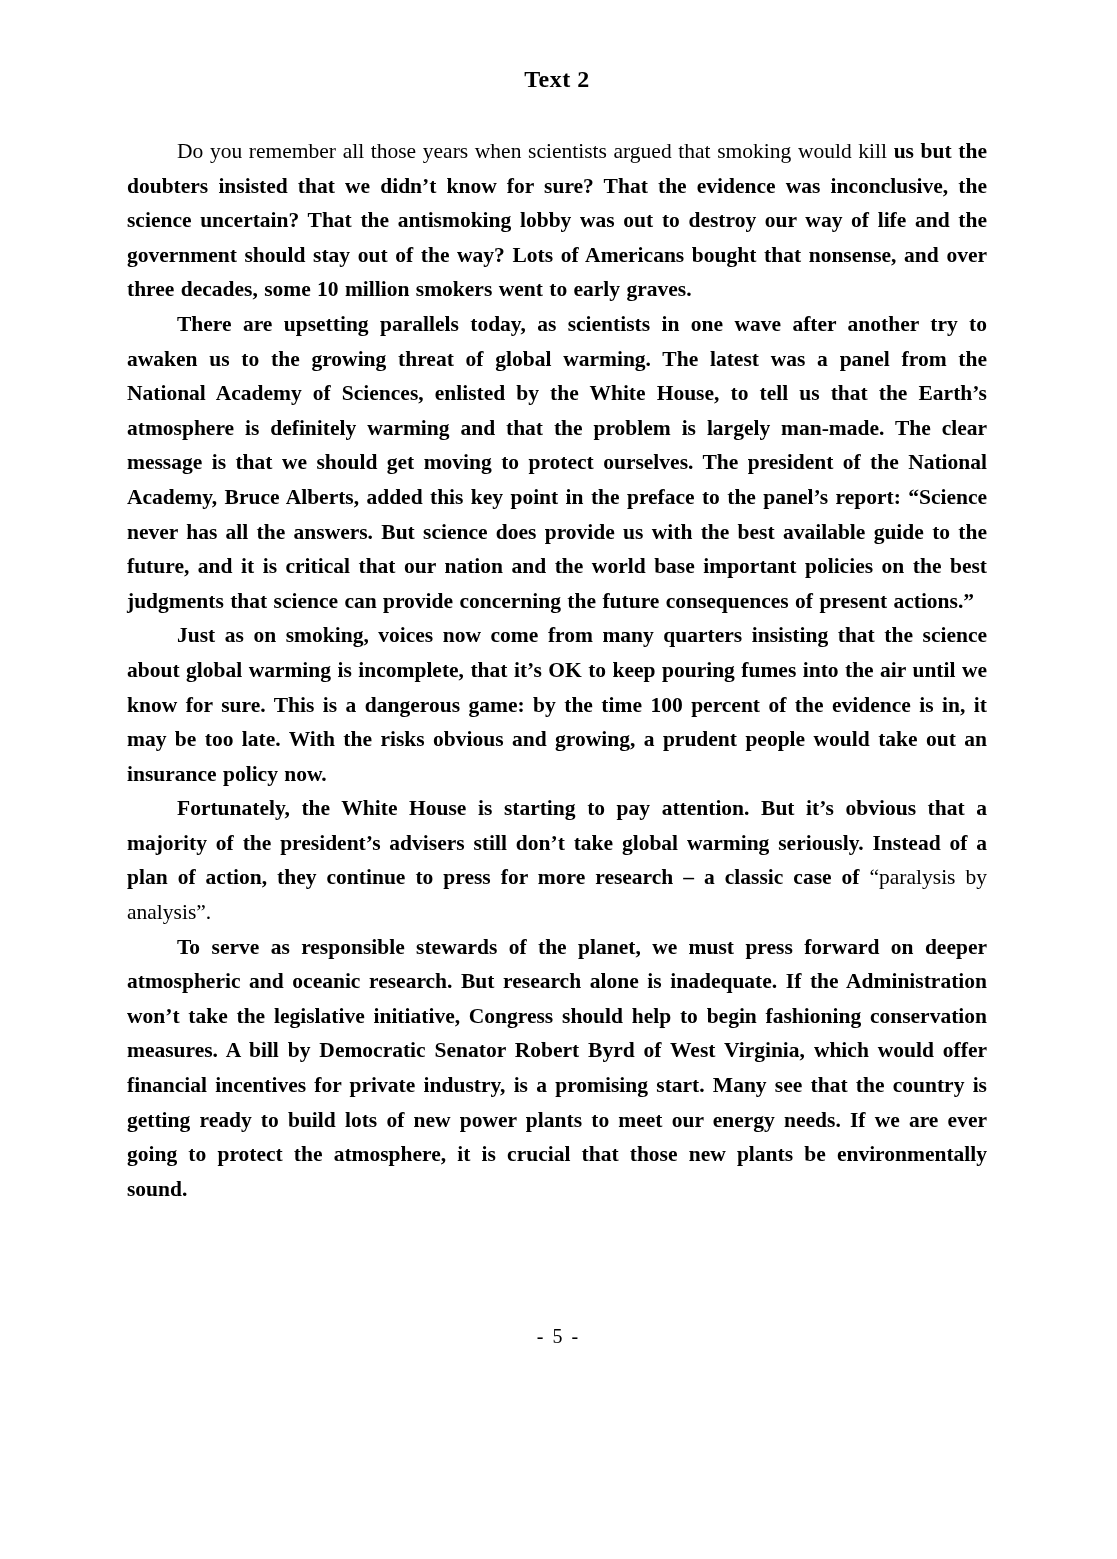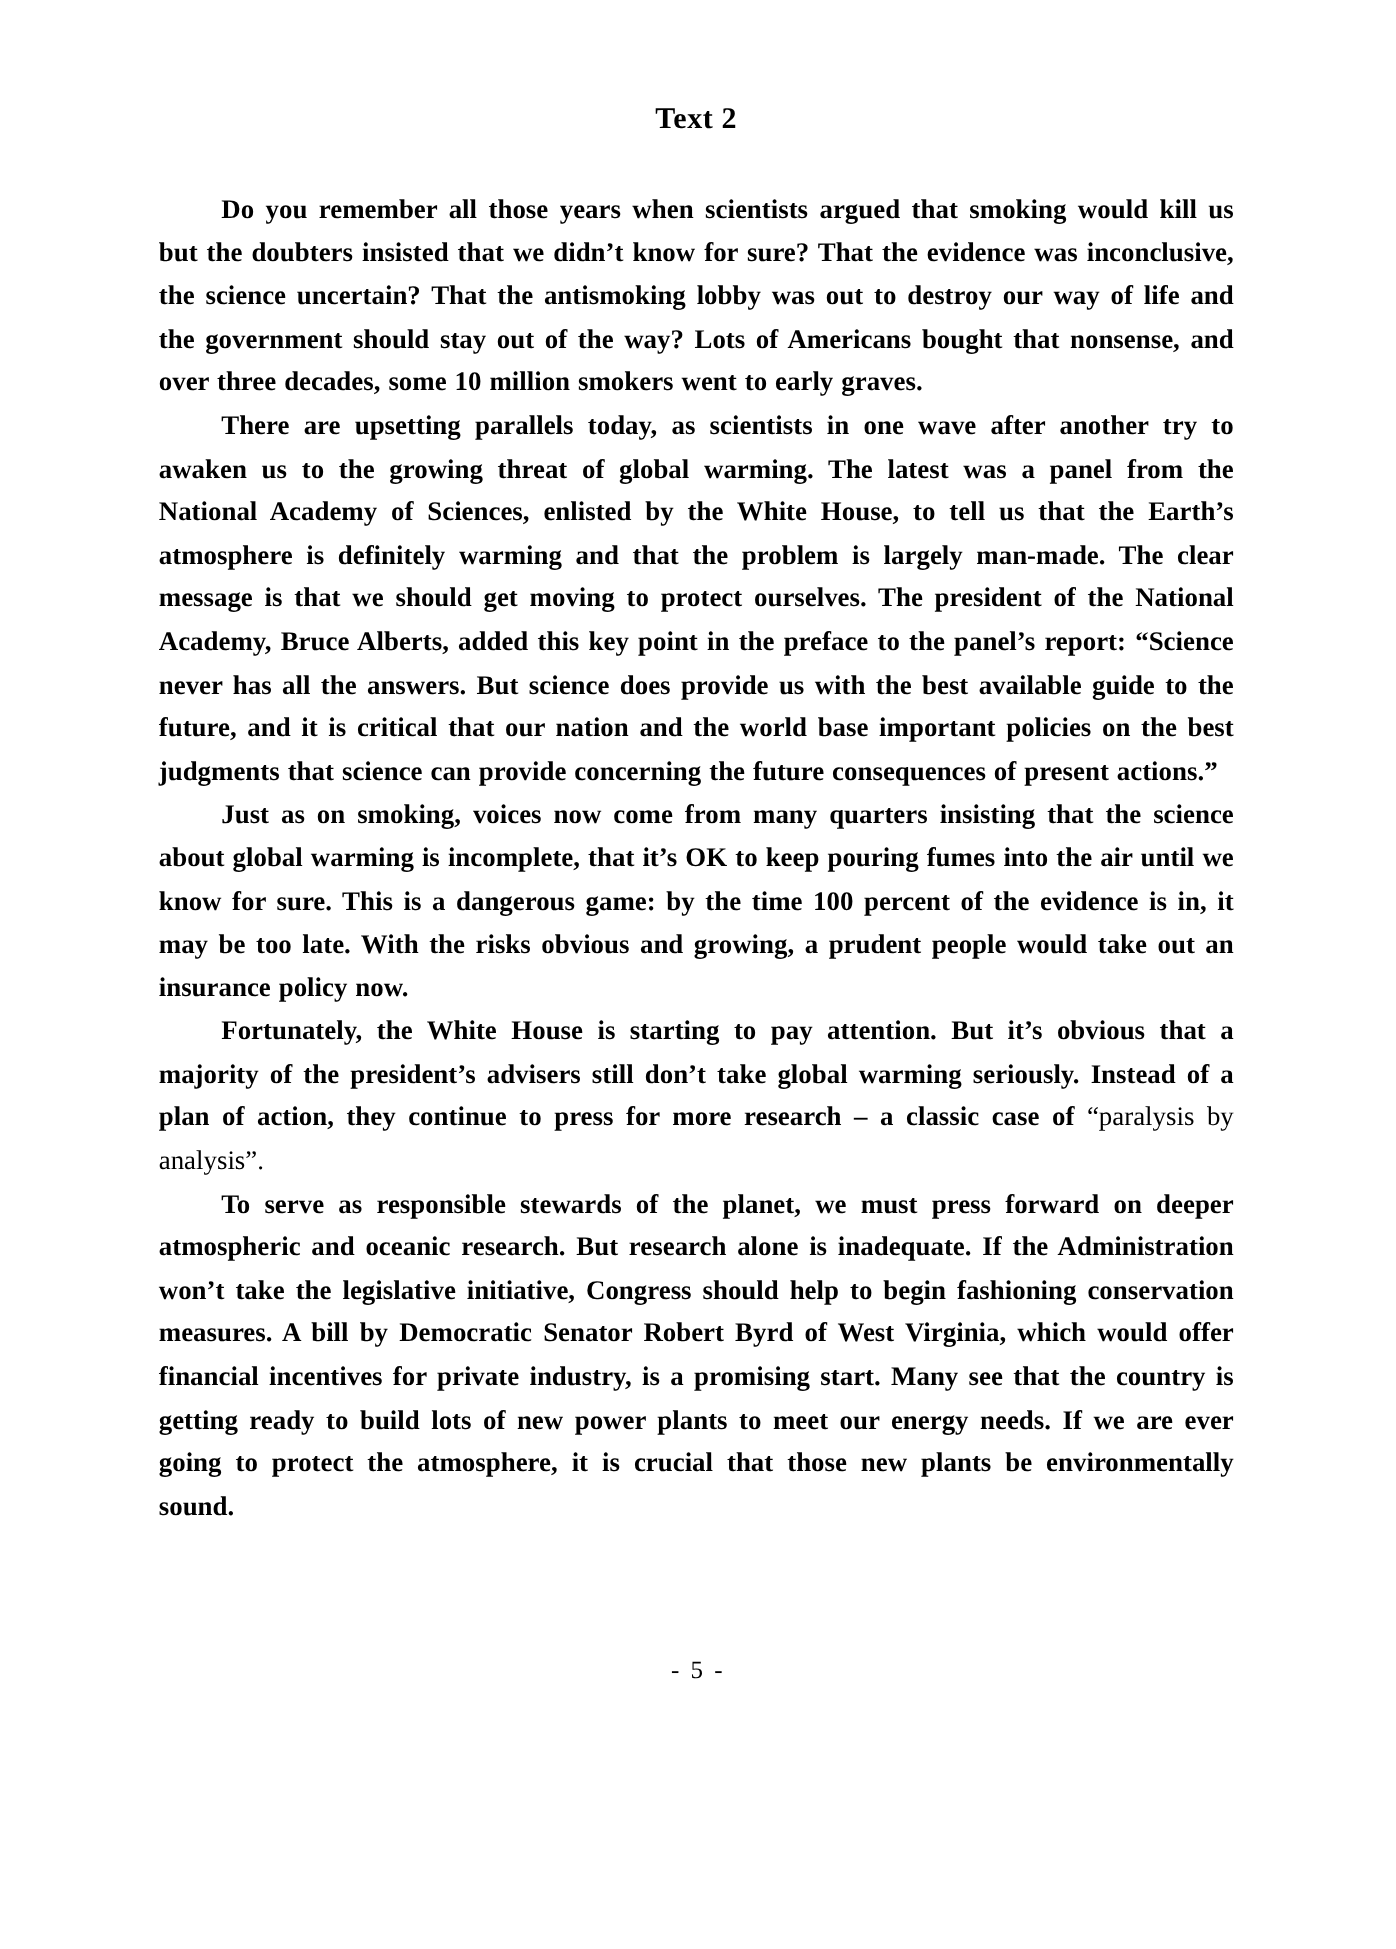--- a/index.html
+++ b/index.html
@@ -6,21 +6,21 @@
     margin: 0;
     padding: 0;
     background: #ffffff;
   }
   .page {
     position: relative;
     width: 1117px;
     height: 1396px;
     background: #ffffff;
     box-sizing: border-box;
-    padding: 80px 130px 0 127px;
+    padding: 64px 130px 0 127px;
     font-family: "Liberation Serif", serif;
     color: #000000;
     overflow: hidden;
   }
   .doc-title {
     margin: 0 0 40px 0;
     text-align: center;
     font-size: 24px;
     line-height: 30px;
     font-weight: bold;
@@ -28,21 +28,21 @@
   }
   .doc-body p.para {
     margin: 0;
     font-size: 21.5px;
     line-height: 34.6px;
     text-align: justify;
     text-indent: 50px;
     word-spacing: 1px;
   }
   .seg-normal { font-weight: bold; }
-  .seg-bold { font-weight: bold; }
+  .seg-bold { font-weight: normal; }
   .seg-underline { text-underline-offset: 4px; }
   .page-footer {
     position: absolute;
     left: 0;
     right: 0;
     bottom: 48px;
     text-align: center;
     font-size: 20px;
     letter-spacing: 2px;
   }

